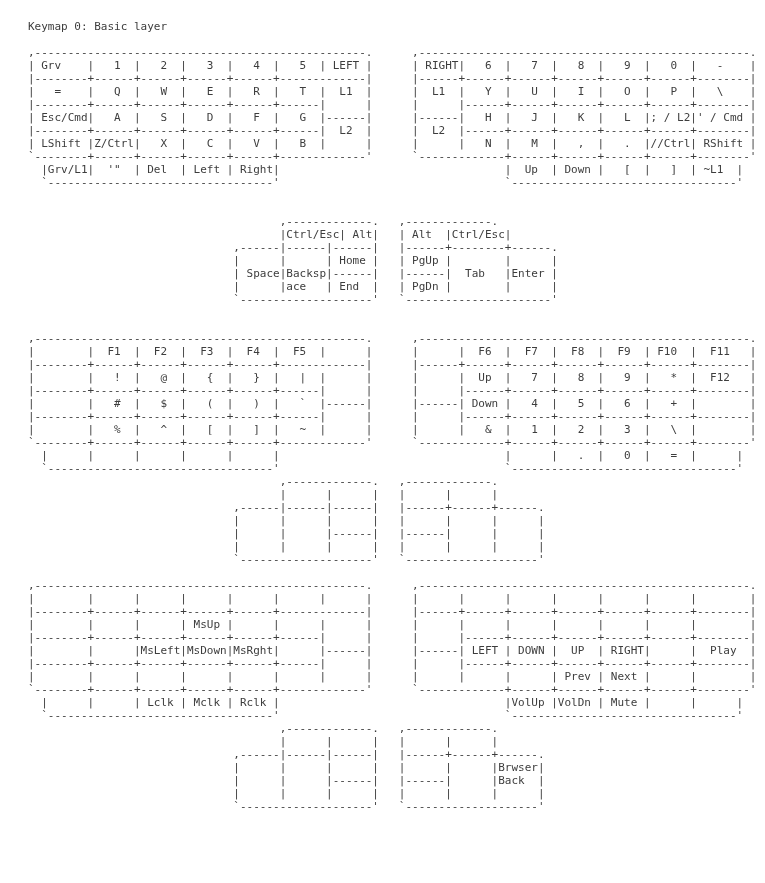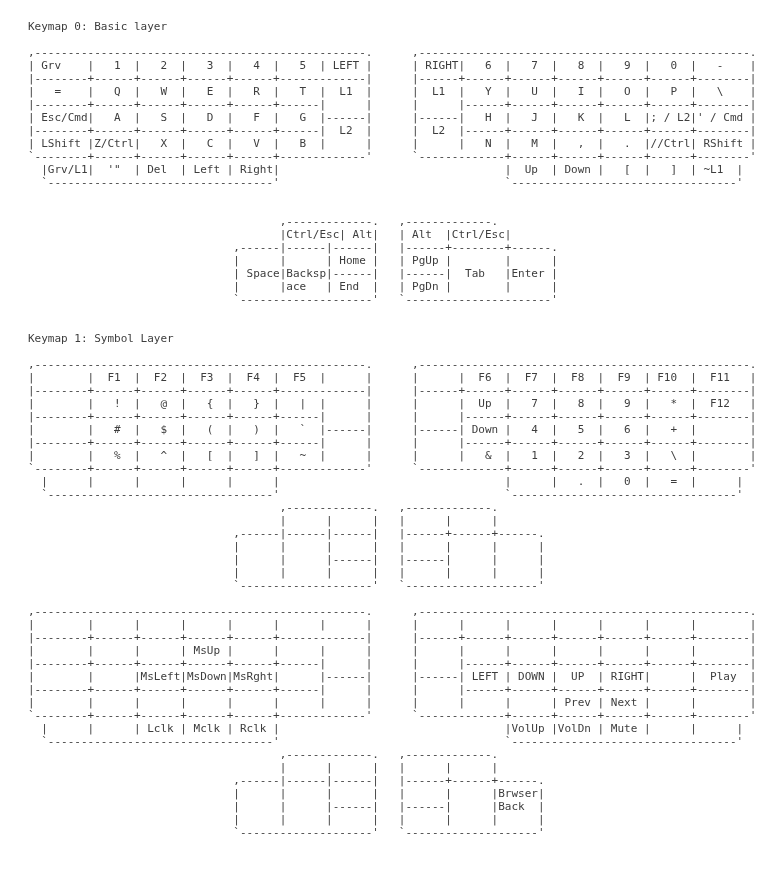--- a/index.html
+++ b/index.html
@@ -60,21 +60,20 @@
                                       ,-------------.   ,-------------.
                                       |Ctrl/Esc| Alt|   | Alt  |Ctrl/Esc|
                                ,------|------|------|   |------+--------+------.
                                |      |      | Home |   | PgUp |        |      |
                                | Space|Backsp|------|   |------|  Tab   |Enter |
                                |      |ace   | End  |   | PgDn |        |      |
                                `--------------------'   `----------------------'</pre>
   </section>
 
   <section class="keymap-section gap-after-1">
-    <h2 class="section-title">Keymap 1: Symbol Layer</h2>
     <pre class="ascii-art">,--------------------------------------------------.      ,--------------------------------------------------.
 |        |  F1  |  F2  |  F3  |  F4  |  F5  |      |      |      |  F6  |  F7  |  F8  |  F9  | F10  |  F11   |
 |--------+------+------+------+------+-------------|      |------+------+------+------+------+------+--------|
 |        |   !  |   @  |   {  |   }  |   |  |      |      |      |  Up  |   7  |   8  |   9  |   *  |  F12   |
 |--------+------+------+------+------+------|      |      |      |------+------+------+------+------+--------|
 |        |   #  |   $  |   (  |   )  |   `  |------|      |------| Down |   4  |   5  |   6  |   +  |        |
 |--------+------+------+------+------+------|      |      |      |------+------+------+------+------+--------|
 |        |   %  |   ^  |   [  |   ]  |   ~  |      |      |      |   &amp;  |   1  |   2  |   3  |   \  |        |
 `--------+------+------+------+------+-------------'      `-------------+------+------+------+------+--------'
   |      |      |      |      |      |                                  |      |   .  |   0  |   =  |      |

